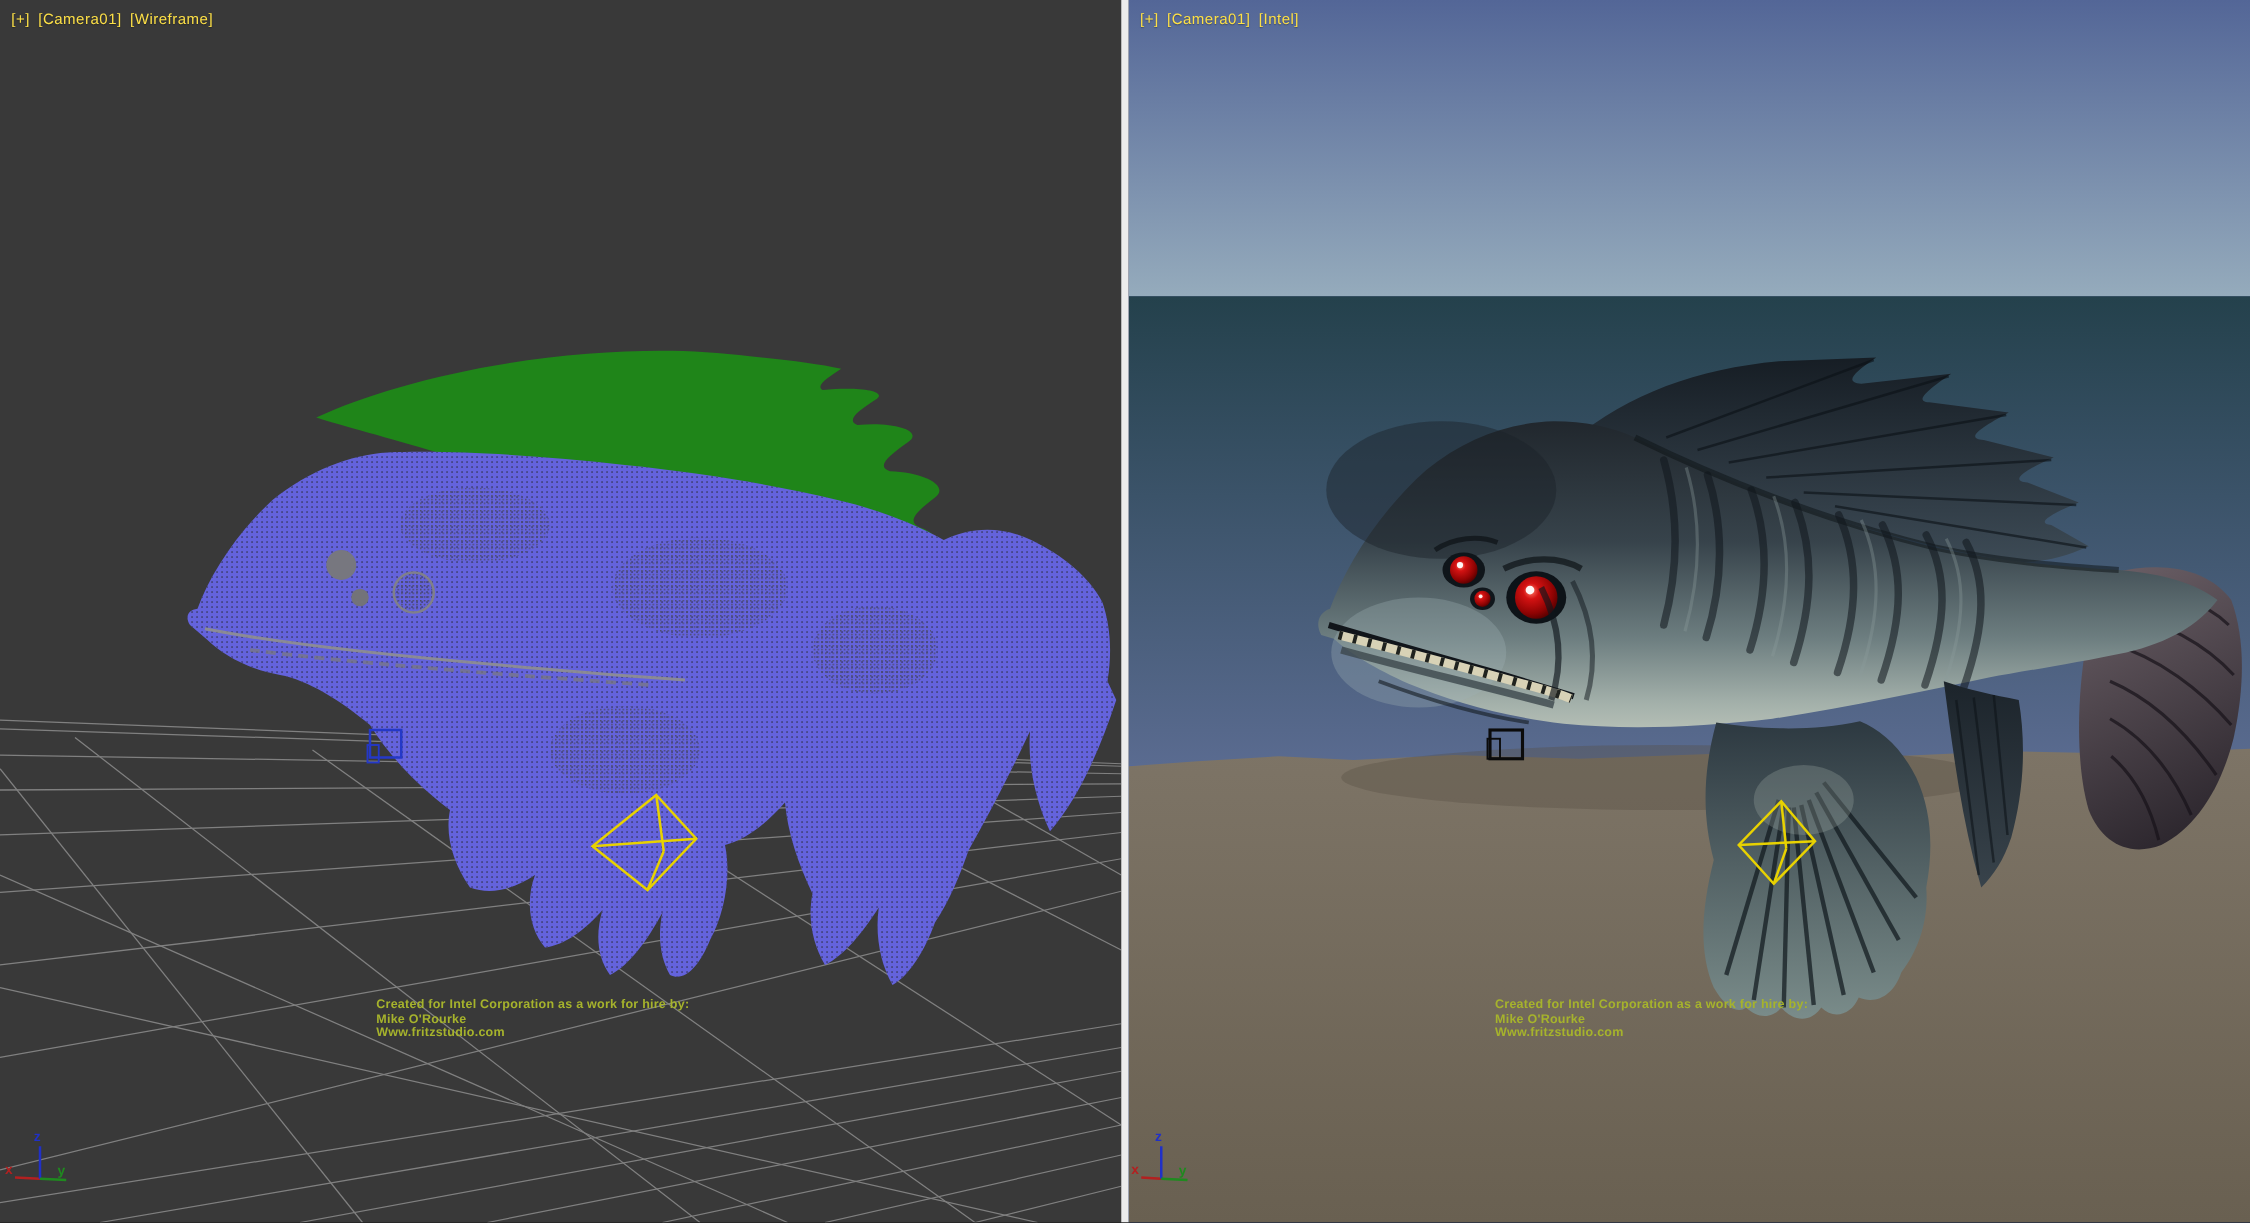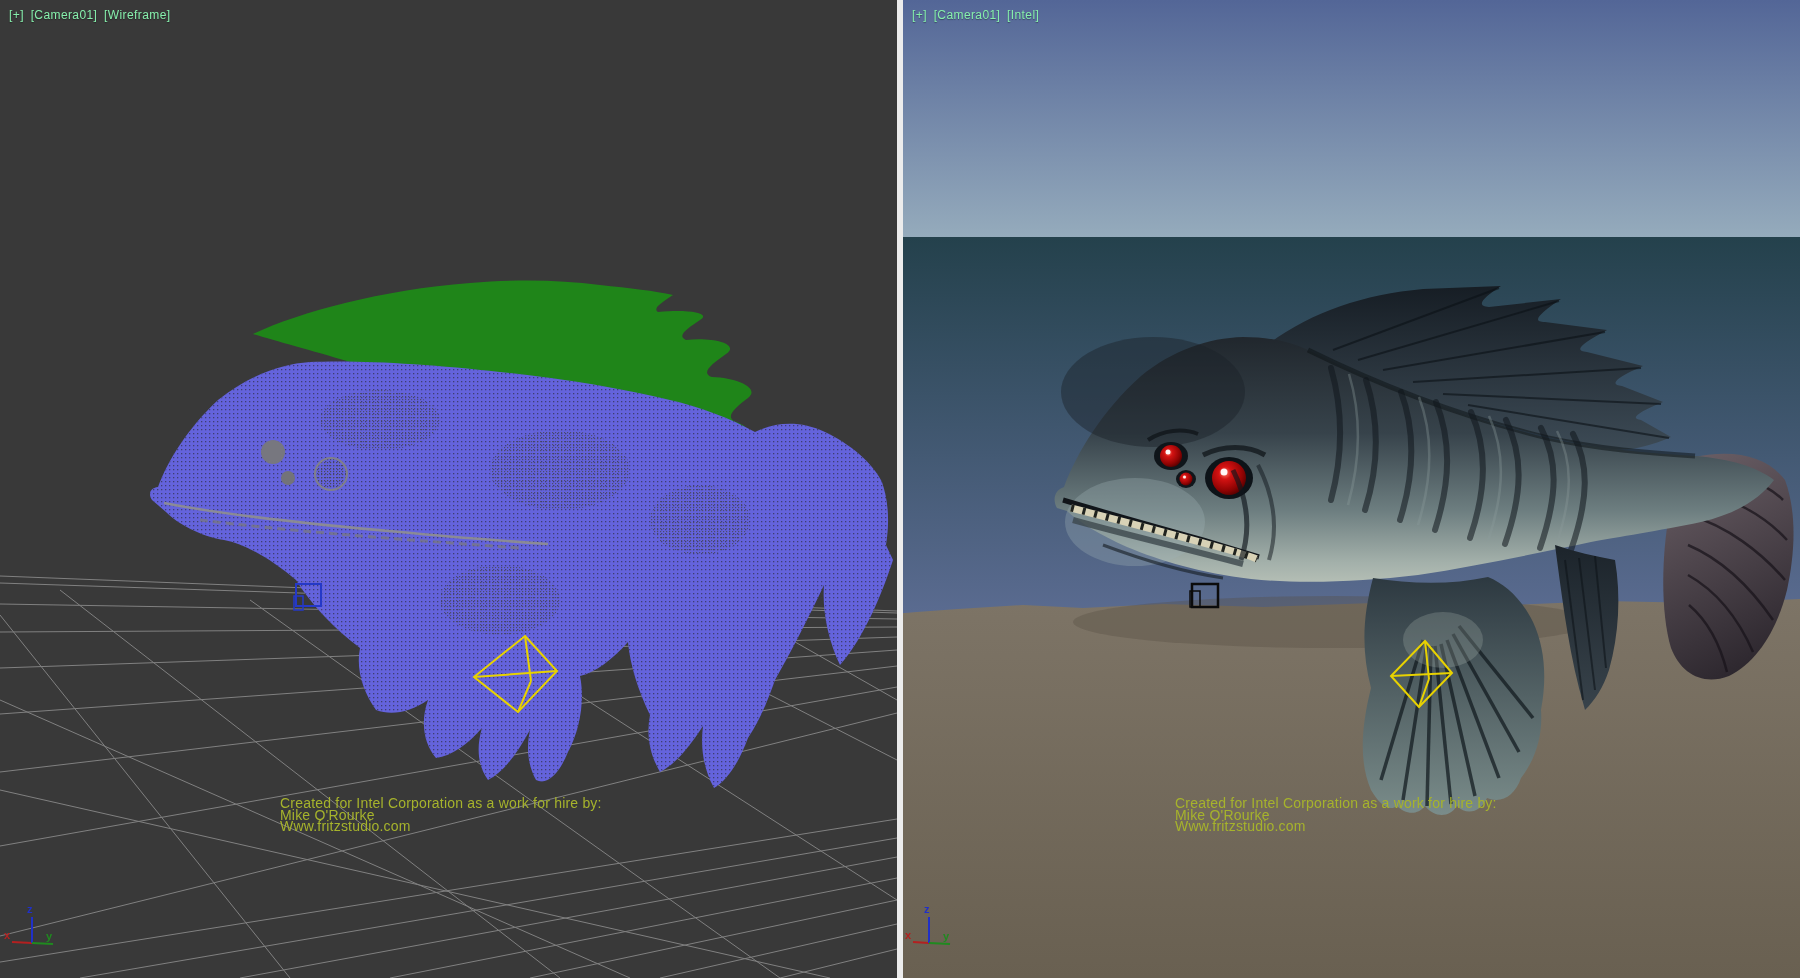--- a/index.html
+++ b/index.html
@@ -2,23 +2,23 @@
 <html><head>
 <meta charset="utf-8">
 <style>
   html,body{margin:0;padding:0;background:#222;}
   #stage{position:relative;width:1800px;height:978px;overflow:hidden;font-family:"Liberation Sans",sans-serif;}
   .viewport{position:absolute;top:0;height:978px;width:897px;overflow:hidden;}
   #vp-left{left:0;background:#393939;}
   #vp-right{left:903px;background:#56699a;}
   .divider{position:absolute;left:897px;top:0;width:6px;height:978px;background:#ececec;}
   .scene{position:absolute;left:0;top:0;display:block;}
-  .vp-label{position:absolute;top:8px;left:9px;font-size:12px;color:#86efac;letter-spacing:.4px;white-space:nowrap;text-shadow:0 1px 1px rgba(0,0,0,.35);}
+  .vp-label{position:absolute;top:8px;left:9px;font-size:12px;color:#fde047;letter-spacing:.4px;white-space:nowrap;text-shadow:0 1px 1px rgba(0,0,0,.35);}
   .vp-label span{margin-right:3px;cursor:pointer;}
-  .watermark{position:absolute;font-size:14px;font-weight:400;color:#a6b32c;line-height:11.5px;letter-spacing:.2px;white-space:nowrap;}
+  .watermark{position:absolute;font-size:10px;font-weight:700;color:#a6b32c;line-height:11.5px;letter-spacing:.2px;white-space:nowrap;margin-left:21px;}
   #vp-left .watermark{left:280px;top:798px;}
   #vp-right .watermark{left:272px;top:798px;}
   .axis-text{font-family:"Liberation Sans",sans-serif;font-size:11px;font-weight:700;}
 </style>
 </head>
 <body>
 
 <div id="stage">
 
   <div class="viewport" id="vp-left">

